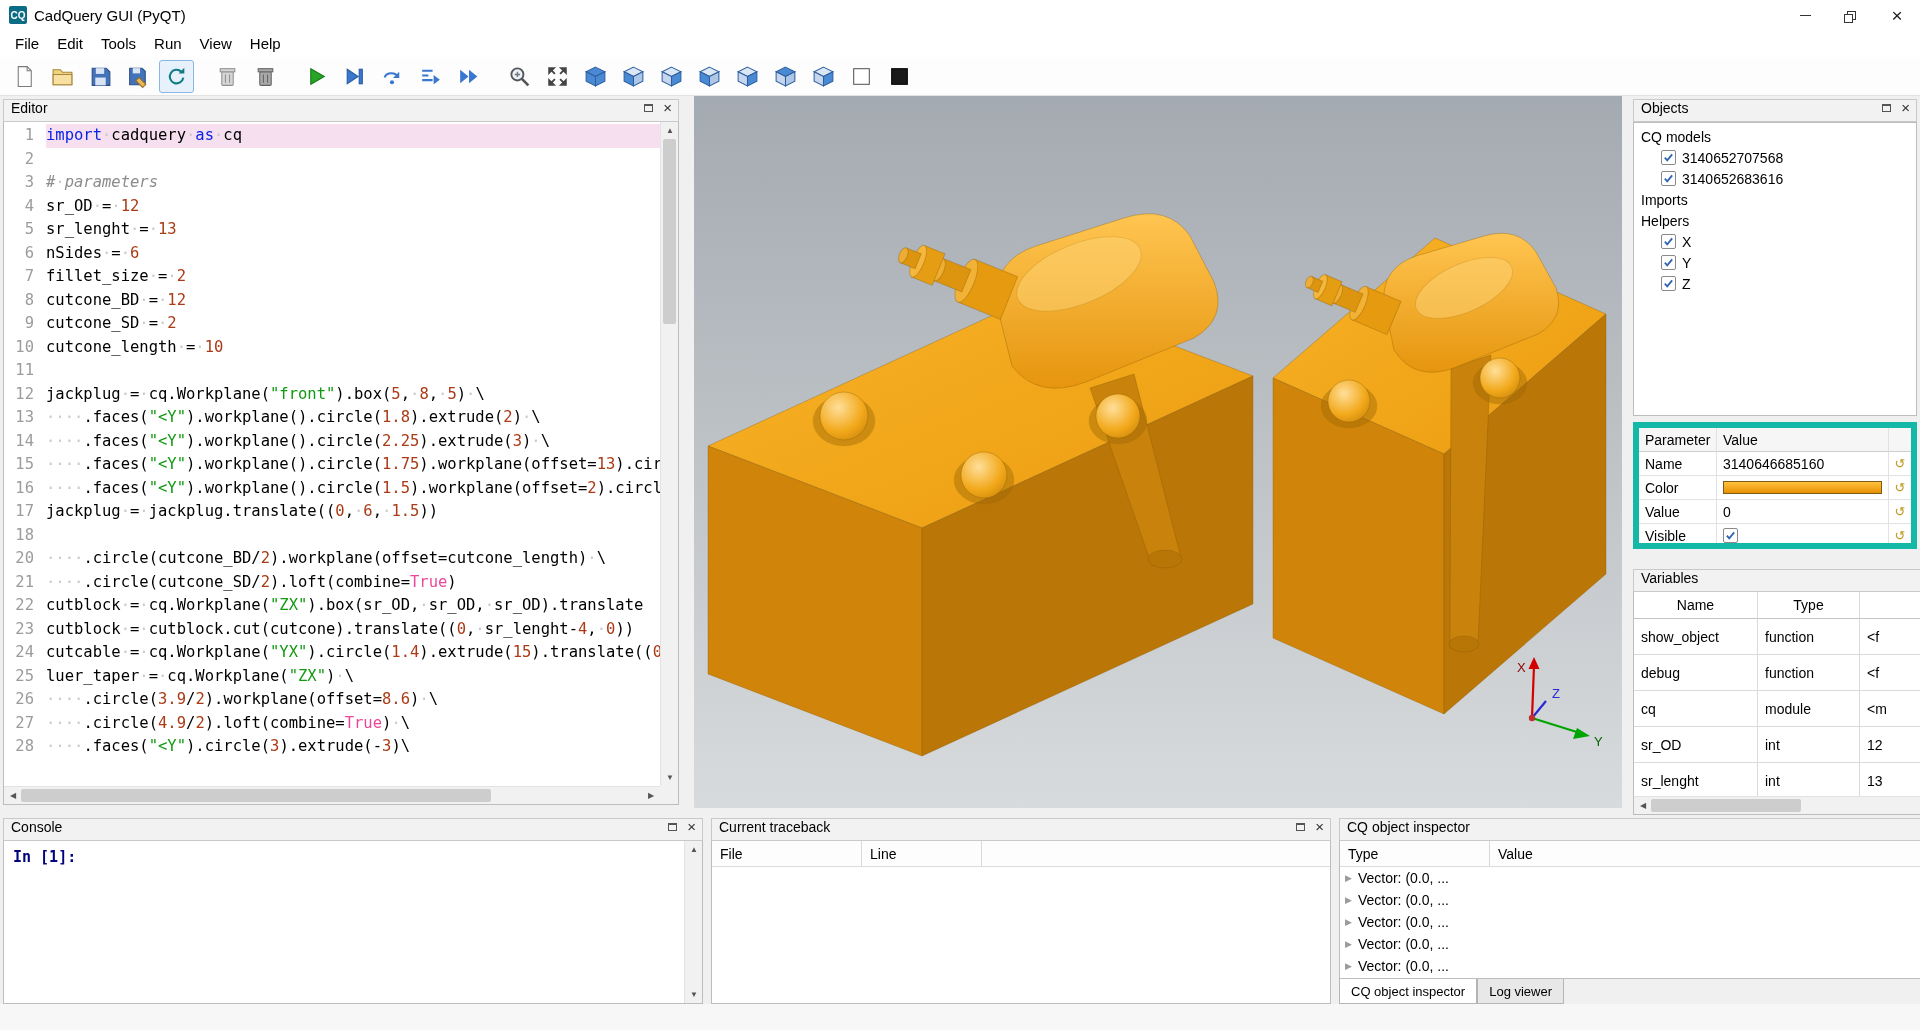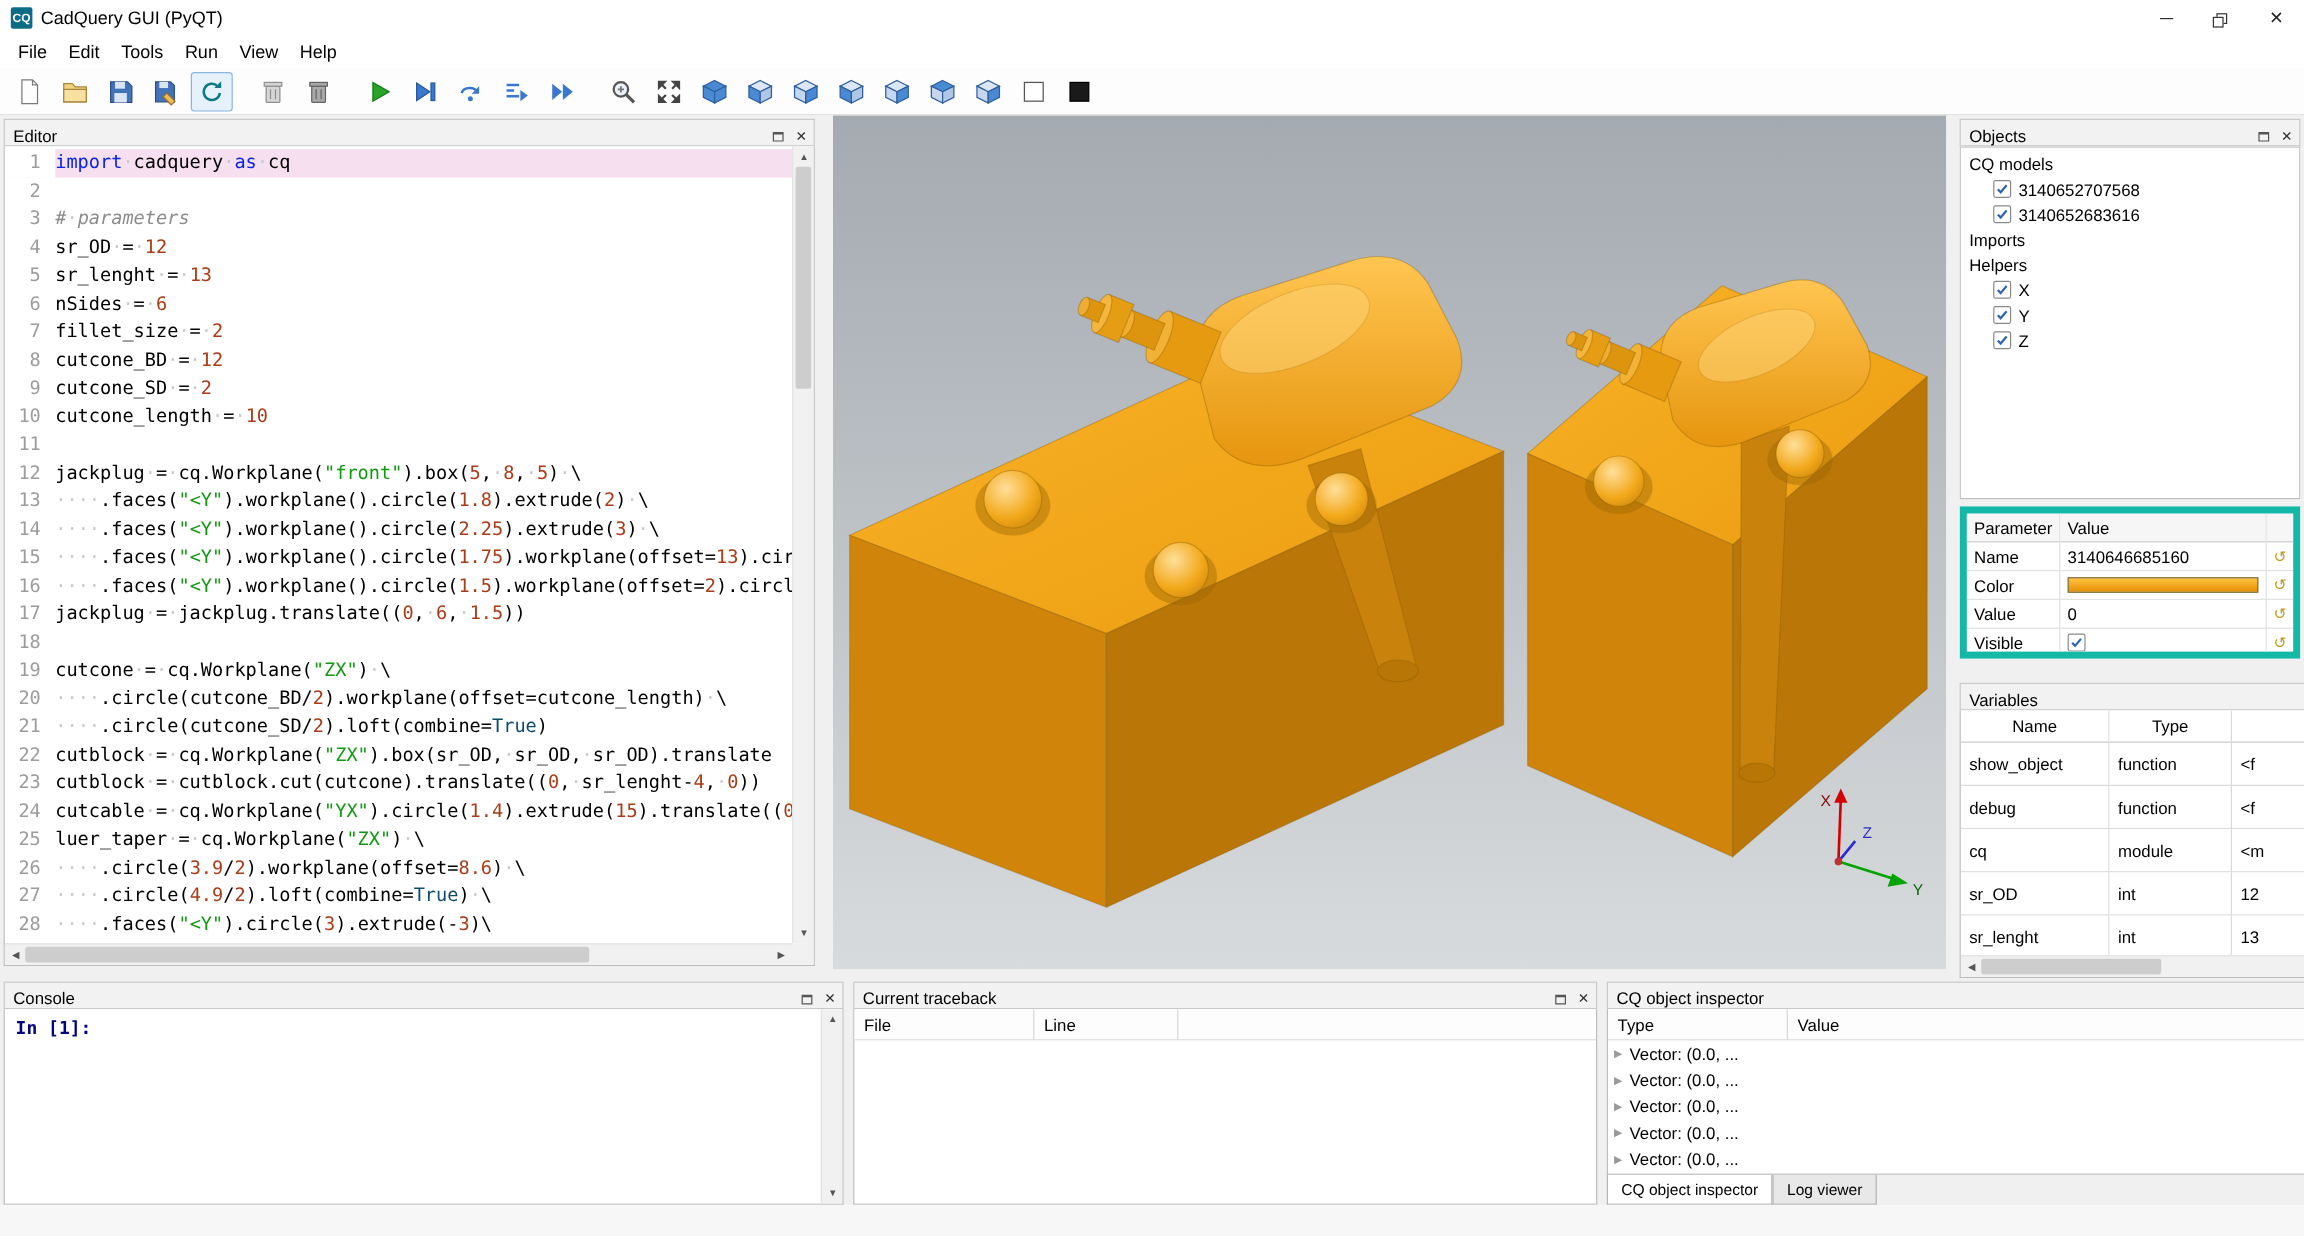--- a/index.html
+++ b/index.html
@@ -23,21 +23,21 @@
 .menu-item{padding:3px 9px;font-size:15px;border-radius:2px}
 #toolbar{position:absolute;top:57px;left:0;height:39px;width:100%;background:#fdfdfd;border-bottom:1px solid #e2e2e2;
   display:flex;align-items:center;padding-left:7px;gap:3px}
 .tb-btn{width:35px;height:33px;border:1px solid transparent;border-radius:3px;display:flex;align-items:center;justify-content:center}
 .tb-btn svg{width:25px;height:25px}
 .tb-btn.toggled{background:#e7f1fb;border-color:#8ab6e4}
 .tb-sep{width:10px}
 
 
 .dock{position:absolute;display:flex;flex-direction:column}
-.dock-title{height:23px;flex:0 0 23px;display:flex;align-items:flex-end;background:#f2f2f2;border:1px solid #c9c9c9;
+.dock-title{height:23px;flex:0 0 23px;display:flex;align-items:flex-start;background:#f2f2f2;border:1px solid #c9c9c9;
   padding:0 6px 0 7px;font-size:14px}
 .dt-btns{margin-left:auto;display:flex;align-items:center;gap:10px}
 .dt-float{width:9px;height:8px;border:1px solid #555;border-top-width:2px;display:block}
 .dt-close{font-size:15px;line-height:1;color:#333}
 .dock-body{flex:1;position:relative;border:1px solid #bdbdbd;border-top:none;background:#fff;overflow:hidden}
 
 
 .sb-v{position:absolute;top:0;right:0;bottom:18px;width:18px;background:#f1f1f1;border-left:1px solid #e3e3e3}
 .sb-v.full{bottom:0}
 .sb-h{position:absolute;left:0;right:18px;bottom:0;height:18px;background:#f1f1f1;border-top:1px solid #e3e3e3}
@@ -51,21 +51,21 @@
   font-family:"DejaVu Sans Mono",monospace;font-size:15.5px;line-height:23.5px}
 .code-line{height:23.5px;display:flex;white-space:nowrap}
 .ln{flex:0 0 42px;text-align:right;padding-right:12px;color:#9c9c9c;background:#fff}
 .lt{flex:1;overflow:hidden}
 .code-line.current{background:#f6dfee}
 .tok-t{color:#000}
 .tok-k{color:#0b24e8}
 .tok-s{color:#0f9a0f}
 .tok-n{color:#aa3b16}
 .tok-c{color:#8c8c8c;font-style:italic}
-.tok-b{color:#0c4a6e}
+.tok-b{color:#ec4899}
 .tok-ws{color:#c9c9c9}
 
 
 #viewport{position:absolute;left:694px;top:96px;width:928px;height:712px;overflow:hidden}
 
 
 #objects-dock{left:1633px;top:99px;width:284px;height:450px}
 #objects-dock .dock-body{border:none;background:transparent;display:flex;flex-direction:column;gap:6px}
 .tree-box{height:294px;background:#fff;border:1px solid #bdbdbd;padding-top:3px}
 .props-box{flex:1;background:#fff;border:6px solid #14b8a6;overflow:hidden}
@@ -376,24 +376,20 @@
           <span class="ln">16</span>
           <span class="lt"><span class="tok-ws">·</span><span class="tok-ws">·</span><span class="tok-ws">·</span><span class="tok-ws">·</span><span class="tok-t">.faces(</span><span class="tok-s">"&lt;Y"</span><span class="tok-t">).workplane().circle(</span><span class="tok-n">1.5</span><span class="tok-t">).workplane(offset=</span><span class="tok-n">2</span><span class="tok-t">).circle((</span></span>
         </div>
         <div class="code-line">
           <span class="ln">17</span>
           <span class="lt"><span class="tok-t">jackplug</span><span class="tok-ws">·</span><span class="tok-t">=</span><span class="tok-ws">·</span><span class="tok-t">jackplug.translate((</span><span class="tok-n">0</span><span class="tok-t">,</span><span class="tok-ws">·</span><span class="tok-n">6</span><span class="tok-t">,</span><span class="tok-ws">·</span><span class="tok-n">1.5</span><span class="tok-t">))</span></span>
         </div>
         <div class="code-line">
           <span class="ln">18</span>
           <span class="lt"></span>
-        </div>
-        <div class="code-line">
-          <span class="ln">19</span>
-          <span class="lt"><span class="tok-t">cutcone</span><span class="tok-ws">·</span><span class="tok-t">=</span><span class="tok-ws">·</span><span class="tok-t">cq.Workplane(</span><span class="tok-s">"ZX"</span><span class="tok-t">)</span><span class="tok-ws">·</span><span class="tok-t">\</span></span>
         </div>
         <div class="code-line">
           <span class="ln">20</span>
           <span class="lt"><span class="tok-ws">·</span><span class="tok-ws">·</span><span class="tok-ws">·</span><span class="tok-ws">·</span><span class="tok-t">.circle(cutcone_BD/</span><span class="tok-n">2</span><span class="tok-t">).workplane(offset=cutcone_length)</span><span class="tok-ws">·</span><span class="tok-t">\</span></span>
         </div>
         <div class="code-line">
           <span class="ln">21</span>
           <span class="lt"><span class="tok-ws">·</span><span class="tok-ws">·</span><span class="tok-ws">·</span><span class="tok-ws">·</span><span class="tok-t">.circle(cutcone_SD/</span><span class="tok-n">2</span><span class="tok-t">).loft(combine=</span><span class="tok-b">True</span><span class="tok-t">)</span></span>
         </div>
         <div class="code-line">

